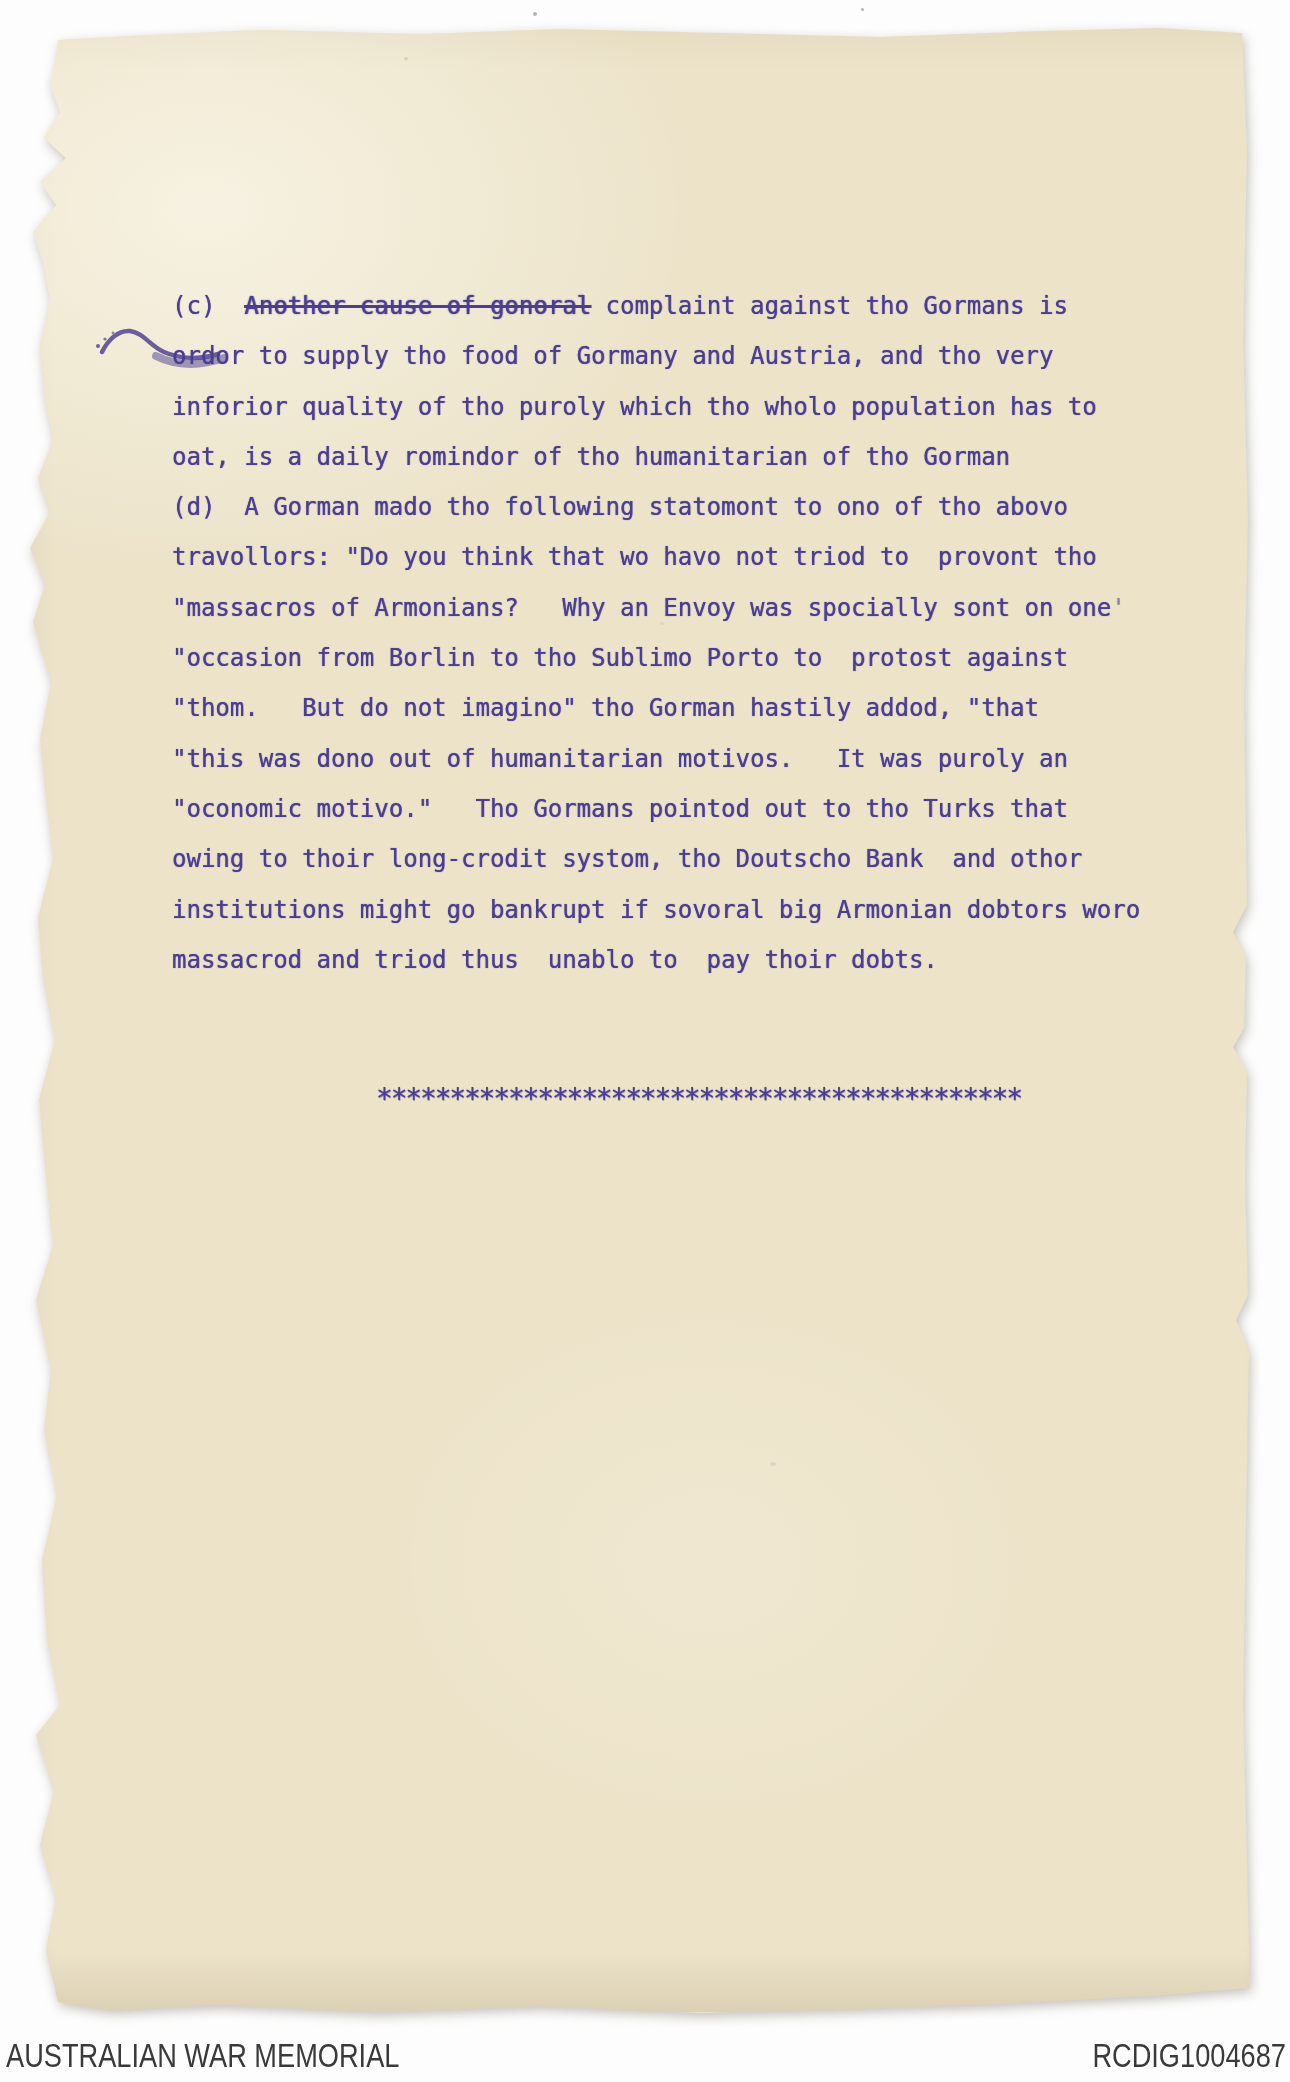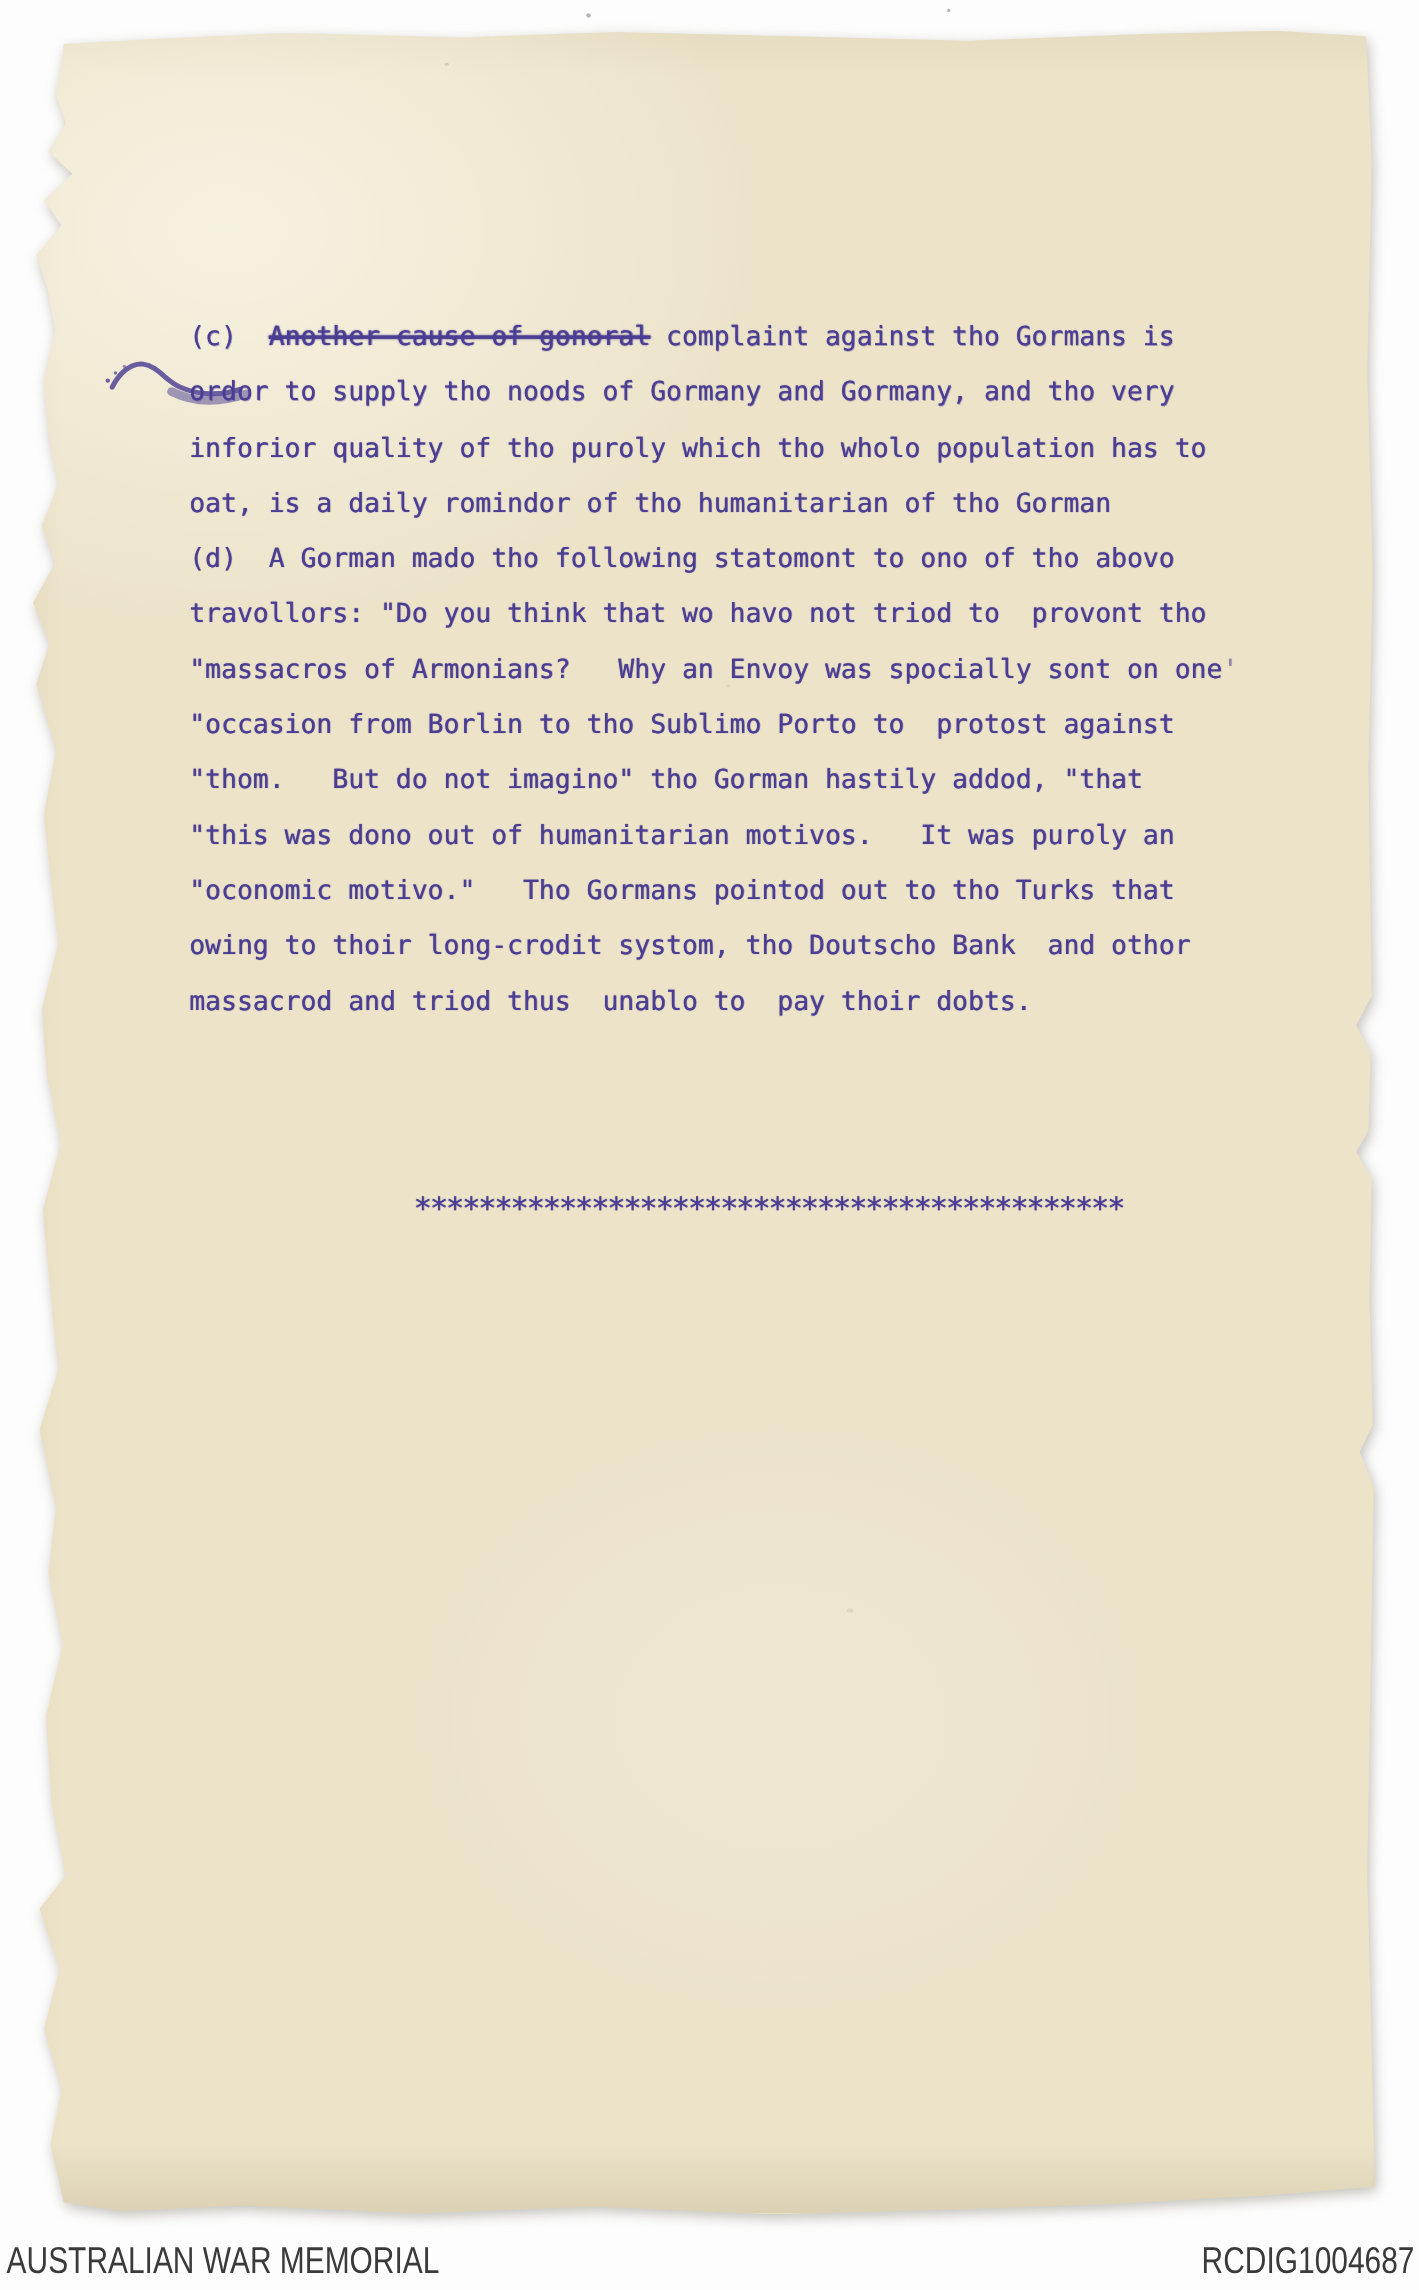--- a/index.html
+++ b/index.html
@@ -73,31 +73,32 @@
   }
 </style>
 </head>
 <body>
 
 <div class="paper-wrap">
   <div class="paper">
 
     <div class="typed">
         <div class="line"><span class="seg-normal">(c)  </span><span class="seg-strike">Another cause of gonoral</span><span class="seg-normal"> complaint against tho Gormans is</span></div>
-        <div class="line"><span class="seg-normal">ordor to supply tho noods of Gormany and Gormany, and tho very</span></div>
+        <div class="line"><span class="seg-normal">ordor to supply tho food of Gormany and Austria, and tho very</span></div>
         <div class="line"><span class="seg-normal">inforior quality of tho puroly which tho wholo population has to</span></div>
         <div class="line"><span class="seg-normal">oat, is a daily romindor of tho humanitarian of tho Gorman</span></div>
         <div class="line"><span class="seg-normal">(d)  A Gorman mado tho following statomont to ono of tho abovo</span></div>
         <div class="line"><span class="seg-normal">travollors: "Do you think that wo havo not triod to  provont tho</span></div>
         <div class="line"><span class="seg-normal">"massacros of Armonians?   Why an Envoy was spocially sont on one</span><span class="seg-faint">'</span></div>
         <div class="line"><span class="seg-normal">"occasion from Borlin to tho Sublimo Porto to  protost against</span></div>
         <div class="line"><span class="seg-normal">"thom.   But do not imagino" tho Gorman hastily addod, "that</span></div>
         <div class="line"><span class="seg-normal">"this was dono out of humanitarian motivos.   It was puroly an</span></div>
         <div class="line"><span class="seg-normal">"oconomic motivo."   Tho Gormans pointod out to tho Turks that</span></div>
         <div class="line"><span class="seg-normal">owing to thoir long-crodit systom, tho Doutscho Bank  and othor</span></div>
+        <div class="line"><span class="seg-normal">institutions might go bankrupt if sovoral big Armonian dobtors woro</span></div>
         <div class="line"><span class="seg-normal">massacrod and triod thus  unablo to  pay thoir dobts.</span></div>
       </div>
 
     <div class="asterisks">********************************************</div>
 
     <svg class="flourish" width="140" height="64" viewBox="0 0 140 64">
       <path d="M10 36 C 16 24, 26 14, 38 15 C 52 17, 58 30, 72 36 C 88 43, 108 44, 126 38" fill="none" stroke="#4a3d92" stroke-width="4.5" stroke-linecap="round" opacity="0.82"></path>
       <path d="M64 40 C 84 50, 108 50, 132 42" fill="none" stroke="#4a3d92" stroke-width="8" stroke-linecap="round" opacity="0.5"></path>
       <circle cx="6" cy="30" r="2" fill="#4a3d92" opacity="0.8"></circle>
       <circle cx="13" cy="23" r="1.6" fill="#4a3d92" opacity="0.7"></circle>

